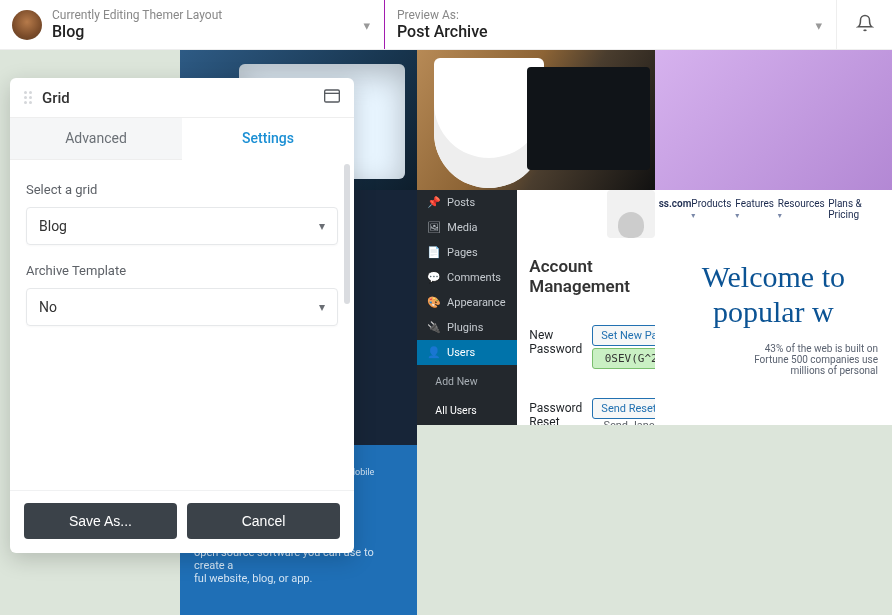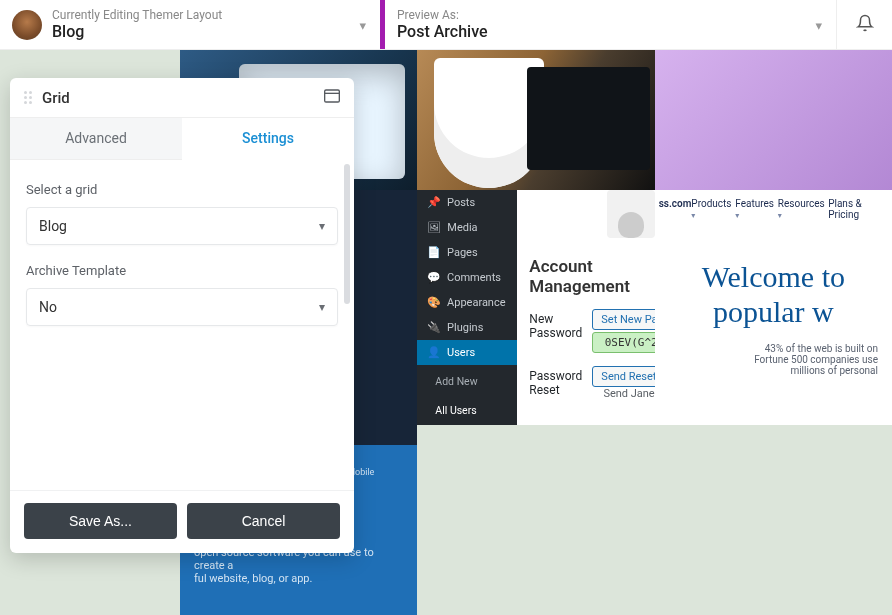--- a/index.html
+++ b/index.html
@@ -20,21 +20,21 @@
     z-index: 20;
     border-bottom: 1px solid #eee;
   }
   .topbar-section {
     display: flex;
     align-items: center;
     padding: 6px 12px;
     position: relative;
     flex: 1;
   }
-  .topbar-section.left { flex: 0 0 385px; border-right: 5px solid #a21caf; align-items: center; }
+  .topbar-section.left { flex: 0 0 385px; border-right: 1px solid #a21caf; align-items: center; }
   .topbar-section.middle { flex: 1; border-right: 1px solid #eee; }
   .topbar-section.right { flex: 0 0 55px; justify-content: center; }
   .beaver-logo {
     width: 30px; height: 30px; border-radius: 50%;
     background: radial-gradient(circle at 50% 40%, #b67a4a 0%, #7b4c2a 60%, #5b3b22 100%);
     margin-right: 10px; flex: 0 0 auto;
   }
   .topbar-labels { display: flex; flex-direction: column; line-height: 1.2; }
   .topbar-super { font-size: 12px; color: #888; }
   .topbar-title { font-size: 16px; color: #222; font-weight: 500; }
@@ -85,21 +85,21 @@
     background:#23282d; color:#c6cbd0; font-size:11px;
   }
   .wp-side .row { display:flex; align-items:center; gap:6px; padding:6px 10px; }
   .wp-side .row.active { background:#0073aa; color:#fff; }
   .wp-side .row.sub { padding-left:18px; color:#a8afb5; font-size:10.5px; }
   .wp-side .row.sub.act { color:#fff; }
   .wp-body { position:absolute; left:100px; right:0; top:0; bottom:0; padding:10px 12px; }
   .avatar-sq { position:absolute; top:0; right:0; width:48px; height:48px; background:#f1f1f1; border-radius:4px; display:flex; align-items:flex-end; justify-content:center; }
   .avatar-sq::after { content:""; width:26px; height:26px; background:#ccc; border-radius:50% 50% 40% 40%; }
   .acct-h { font-weight:600; margin-top:56px; font-size:17px; }
-  .fld-row { display:flex; justify-content:space-between; align-items:flex-start; margin-top:16px; gap:10px; }
+  .fld-row { display:flex; justify-content:space-between; align-items:flex-start; margin-top:32px; gap:10px; }
   .fld-row .lbl { font-size:12px; color:#1f2327; }
   .btn-sm { font-size:11px; color:#2271b1; background:#f6f7f7; border:1px solid #2271b1; border-radius:3px; padding:3px 8px; white-space:nowrap; }
   .pwbox { font-family:ui-monospace,monospace; font-size:11px; background:#caf0c4; border:1px solid #7abf6e; padding:3px 6px; border-radius:3px; margin-top:6px; }
   .tile5 .sub { font-size:11px; color:#5b6066; margin-top:4px; }
 
   .tile6 { background:#fff; position:relative; padding:14px; overflow:hidden; }
   .mini-nav { position:absolute; top:8px; left:4px; right:0; font-size:10px; color:#1b2a4e; display:flex; gap:0; }
   .mini-nav .dom { font-weight:600; }
   .mini-nav .lnk::after { content:" ▾"; font-size:8px; color:#7a88a8; }
   .headline { font-family: Georgia, "Times New Roman", serif; color:#0b5394; font-size:30px; text-align:center; margin-top:56px; line-height:1.15; }

